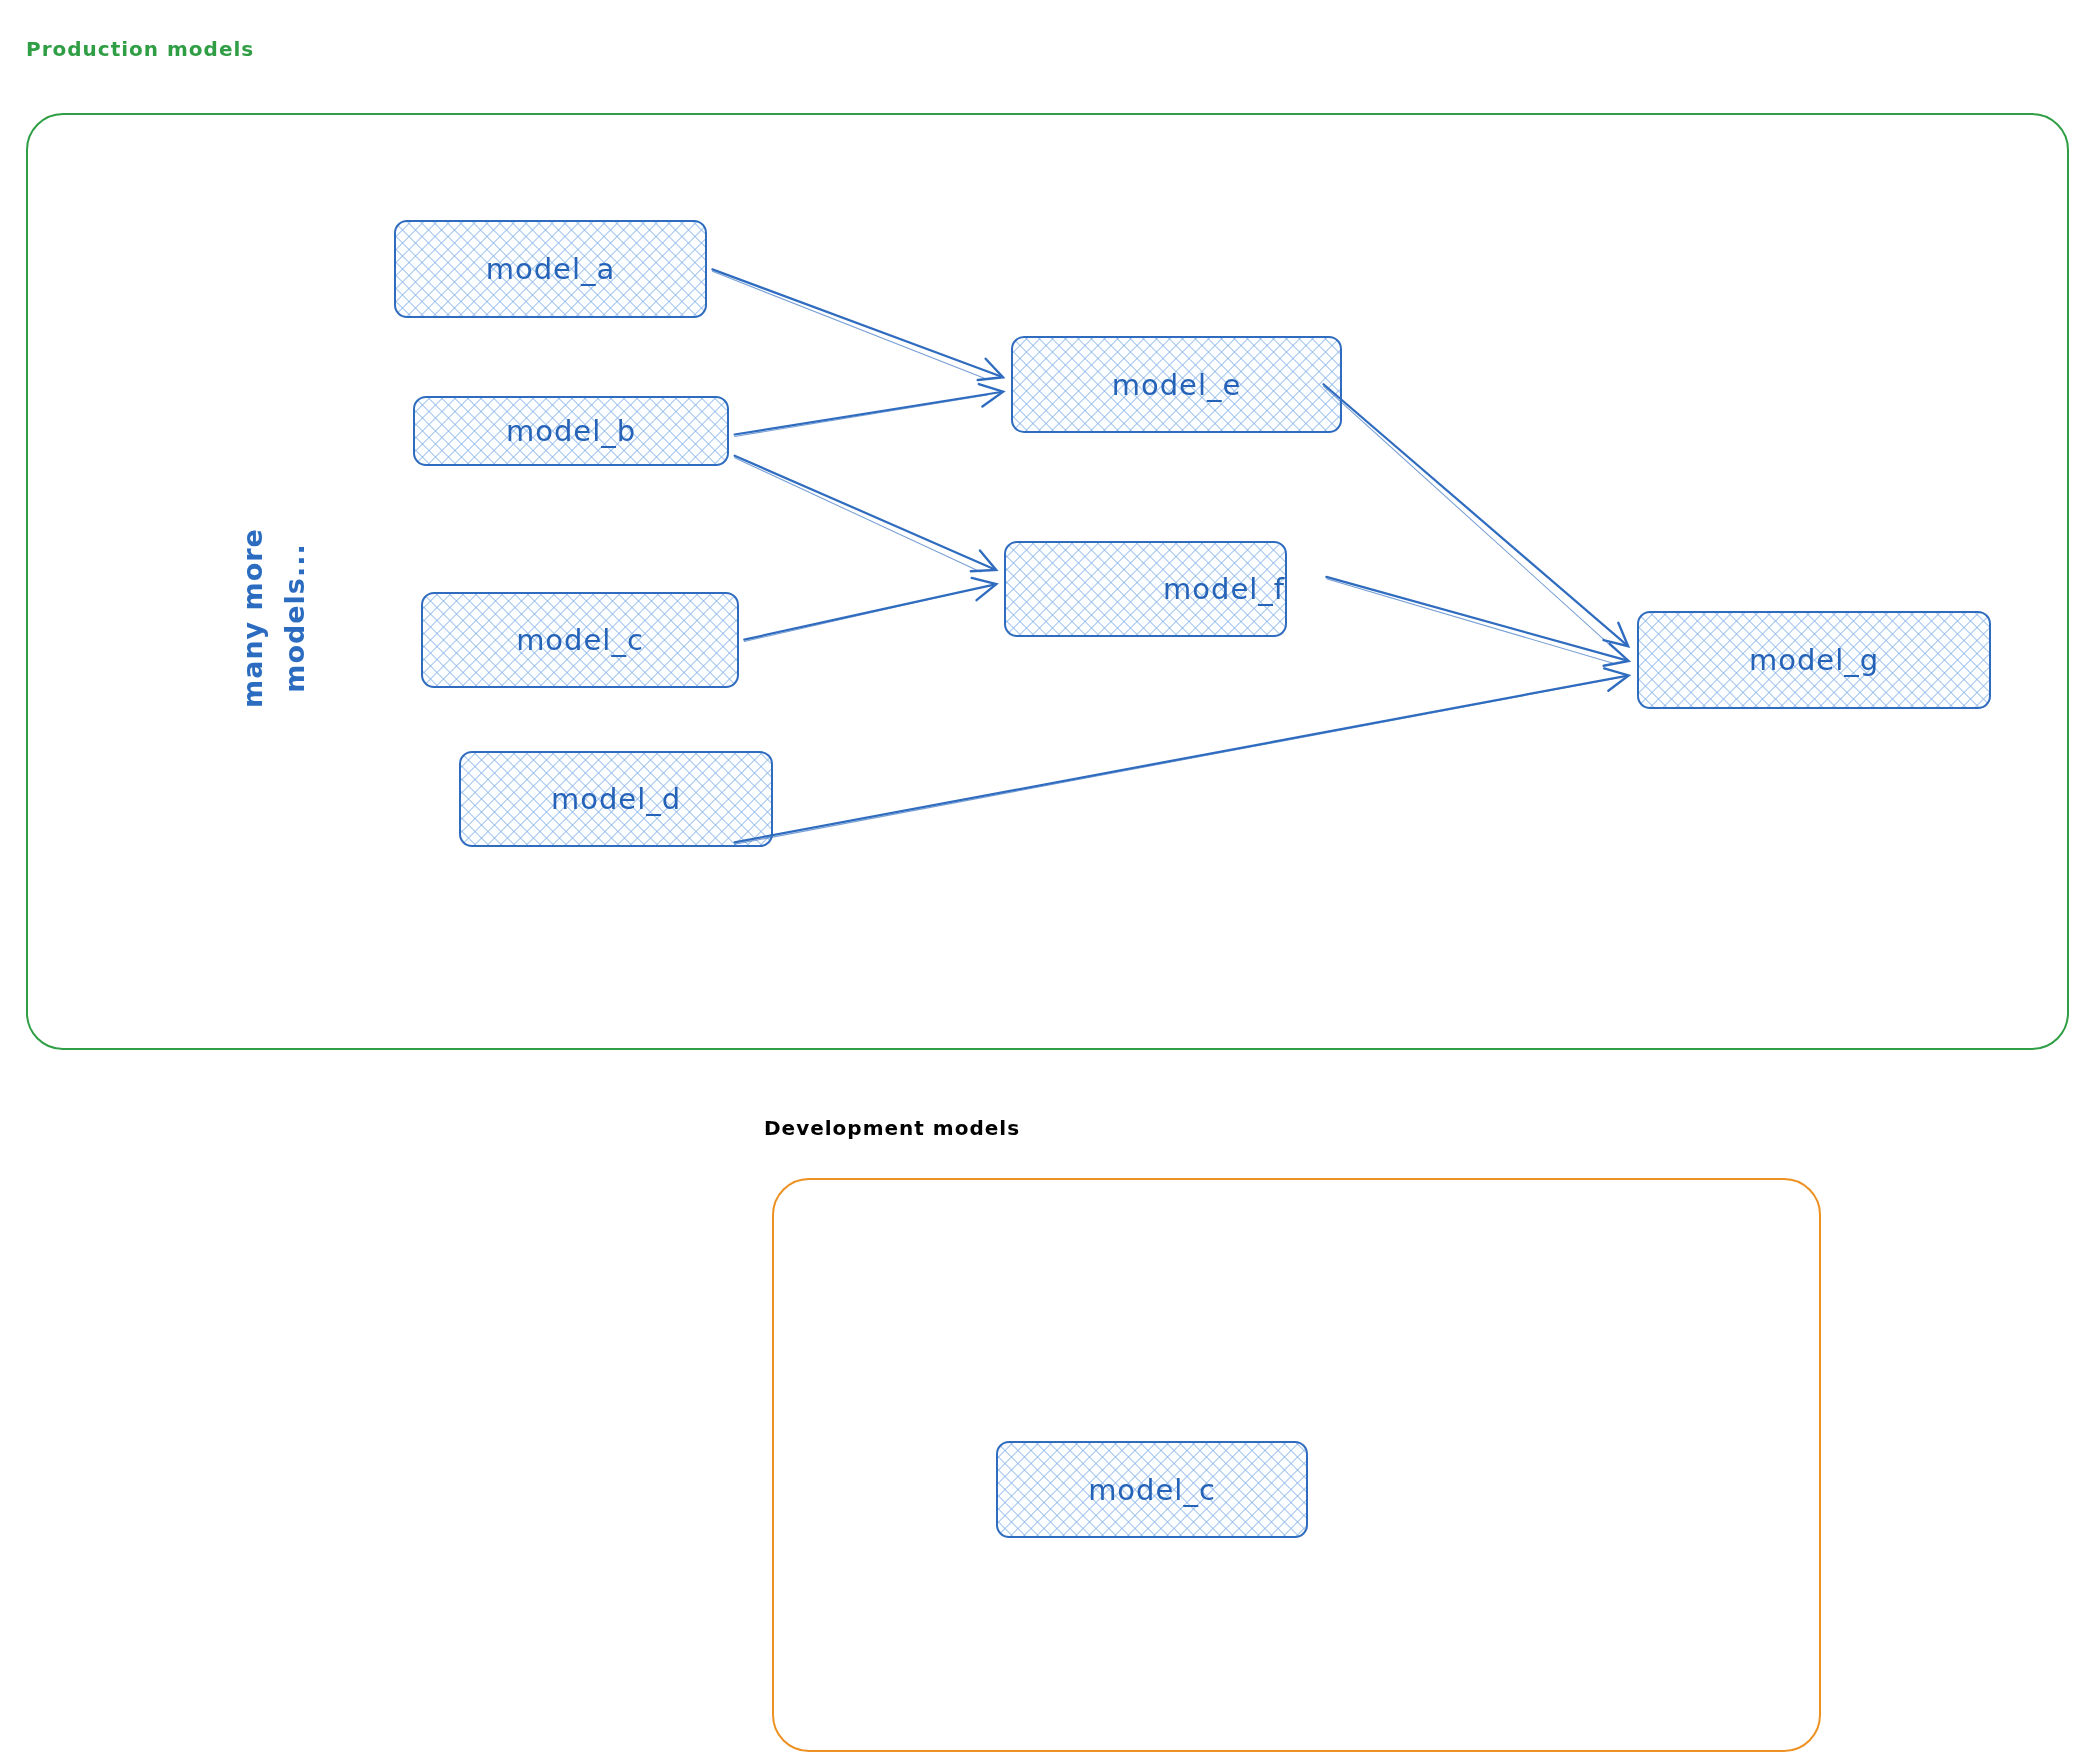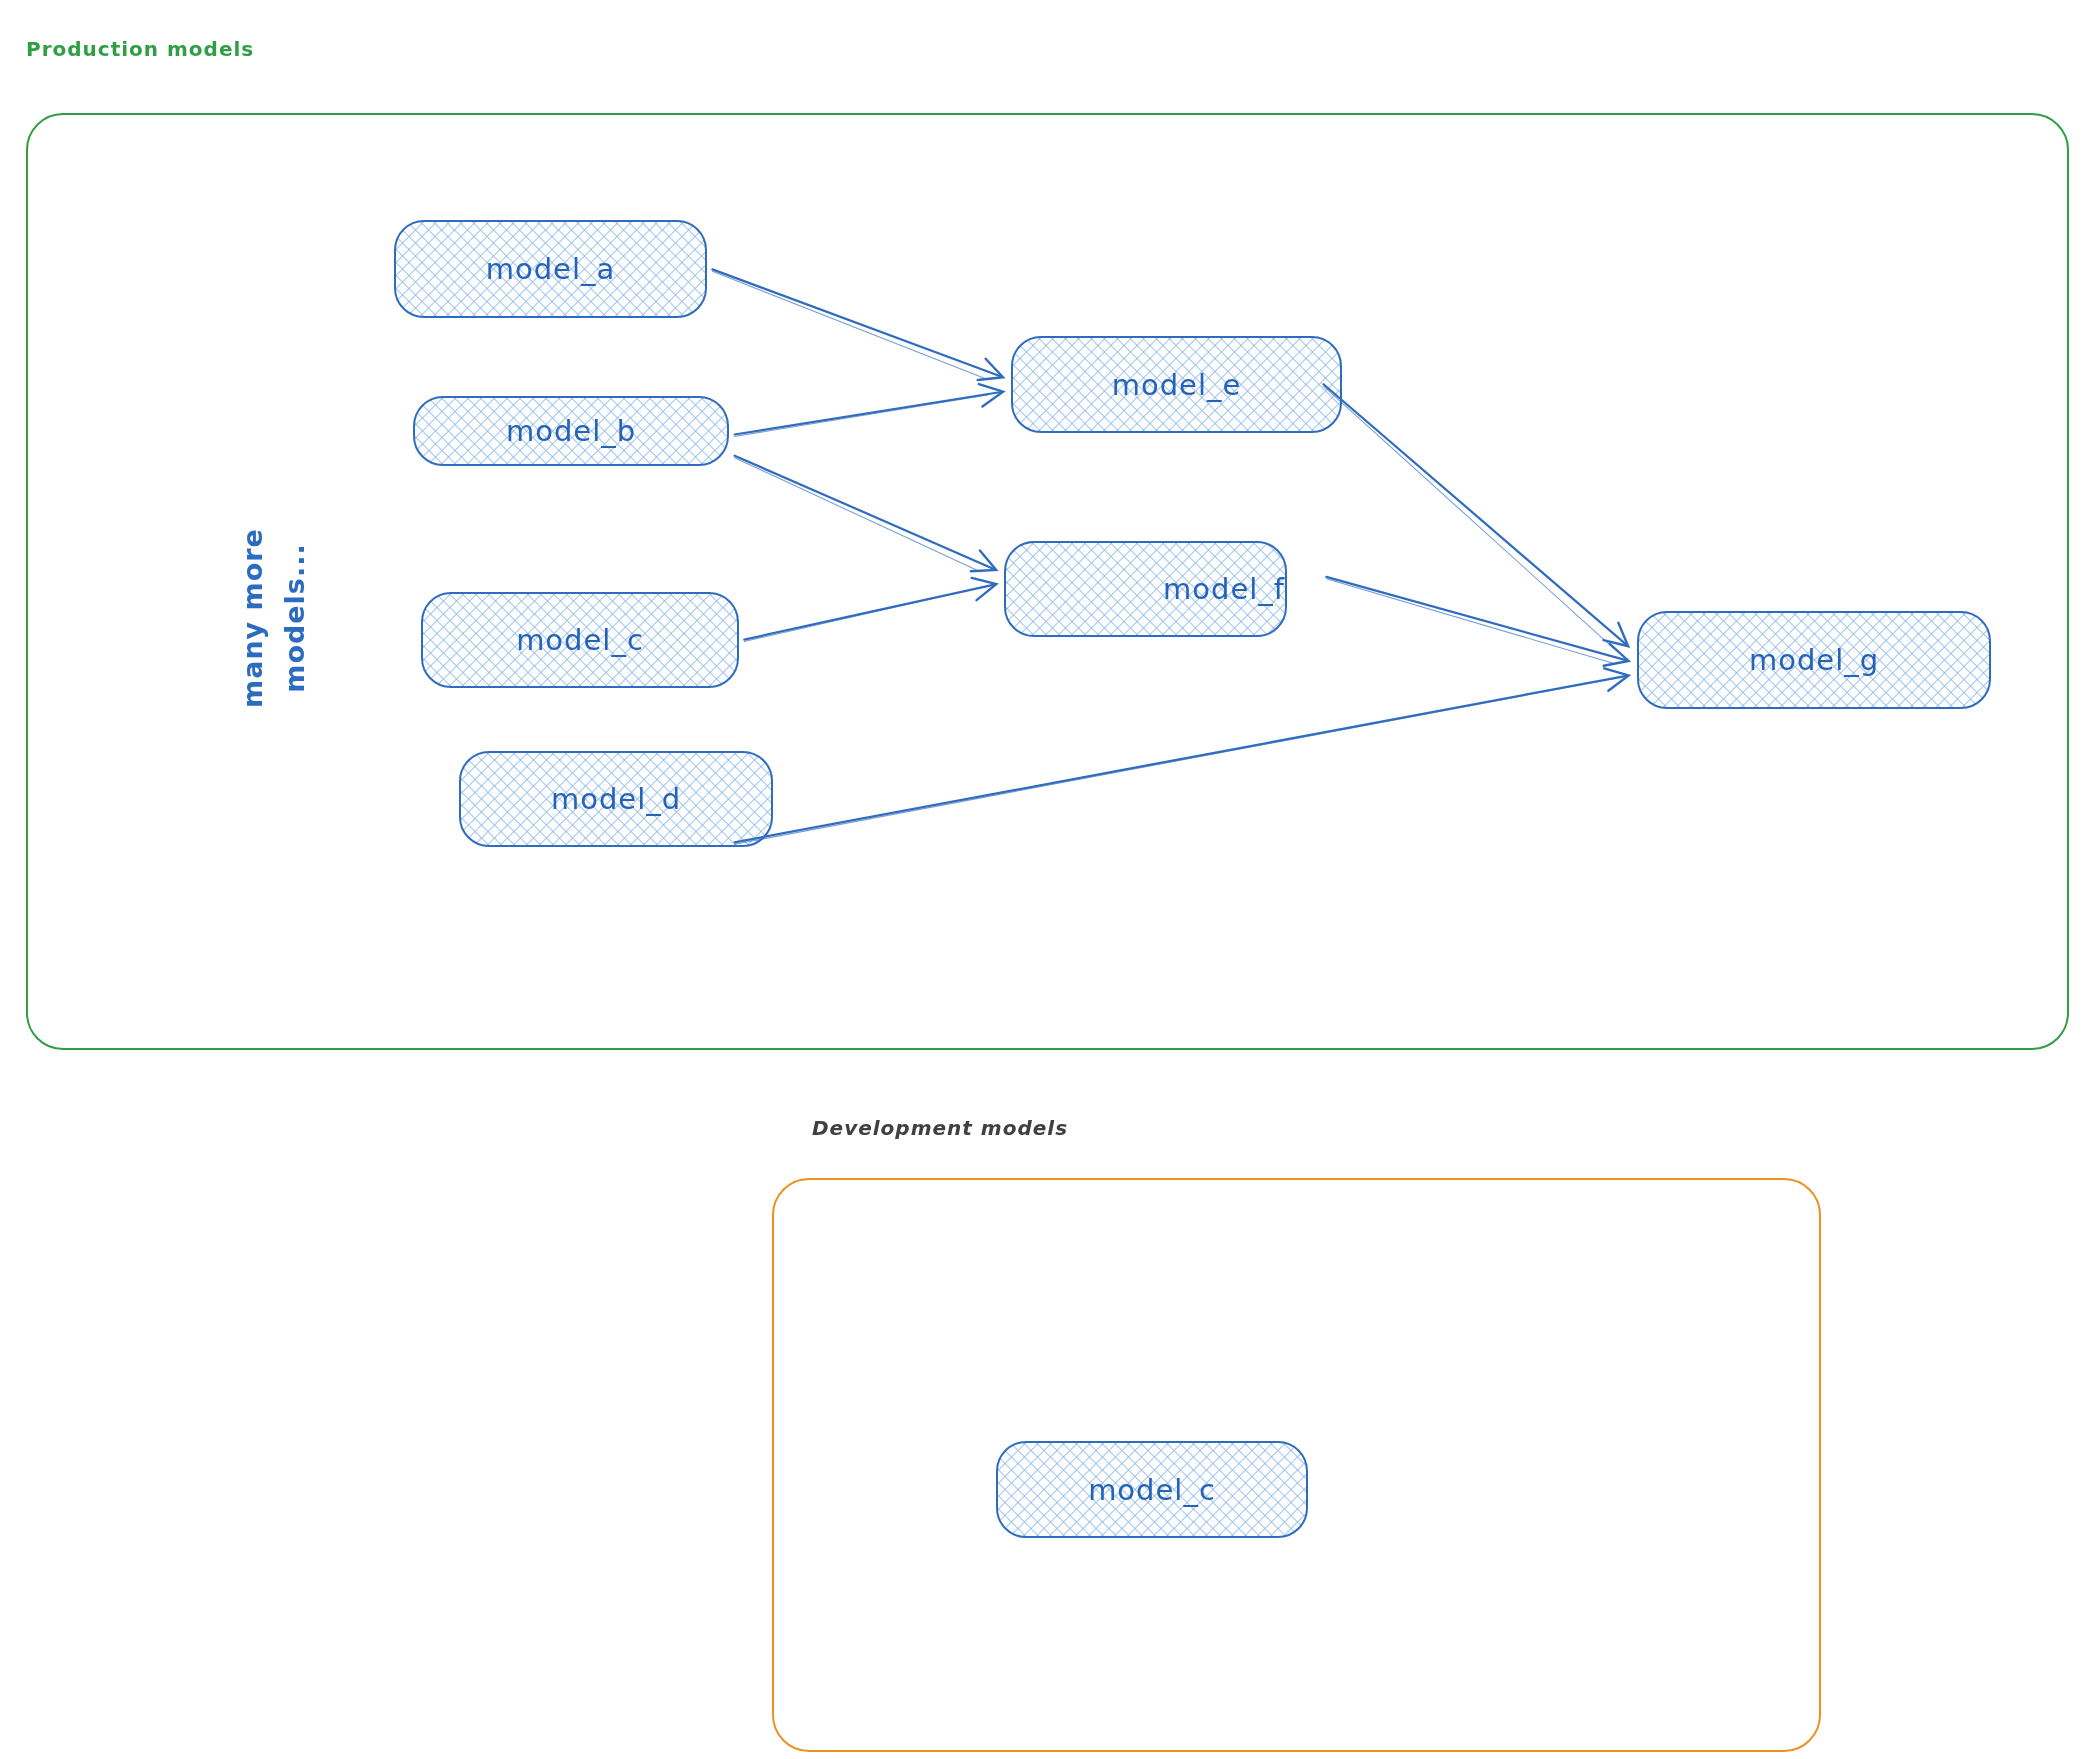--- a/index.html
+++ b/index.html
@@ -30,28 +30,27 @@
     position: absolute;
     font-size: 20px;
     font-weight: bold;
     letter-spacing: 1px;
   }
   .title-production {
     left: 26px; top: 37px; width: 2039px;
     color: #2f9e44;
   }
   .title-development {
-    left: 812px; top: 1116px; width: 1045px;
-    color: #404040;
-    font-style: italic;
+    left: 764px; top: 1116px; width: 1045px;
+    color: #000000;
   }
   .node {
     position: absolute;
     border: 2.5px solid #2f6cbf;
-    border-radius: 30px;
+    border-radius: 13px;
     background:
       repeating-linear-gradient(45deg,  rgba(130,176,231,0.50) 0 1.6px, transparent 1.6px 9.2px),
       repeating-linear-gradient(135deg, rgba(130,176,231,0.50) 0 1.6px, transparent 1.6px 9.2px),
       #fdfeff;
     display: flex;
     align-items: center;
     justify-content: center;
     color: #2563b8;
     font-size: 29px;
     letter-spacing: 1px;

